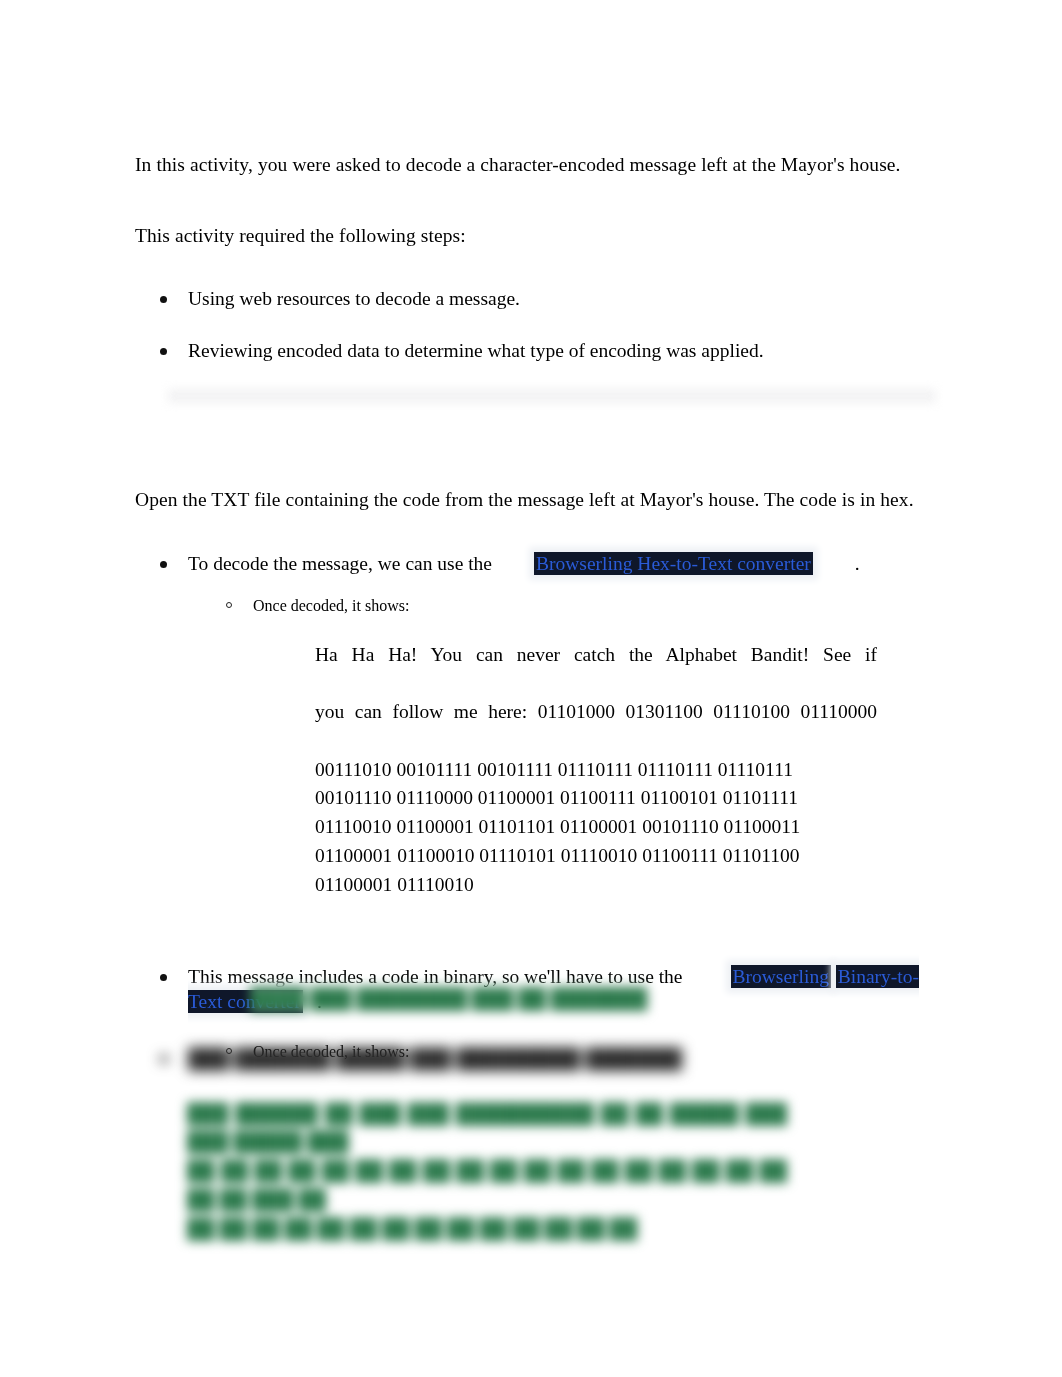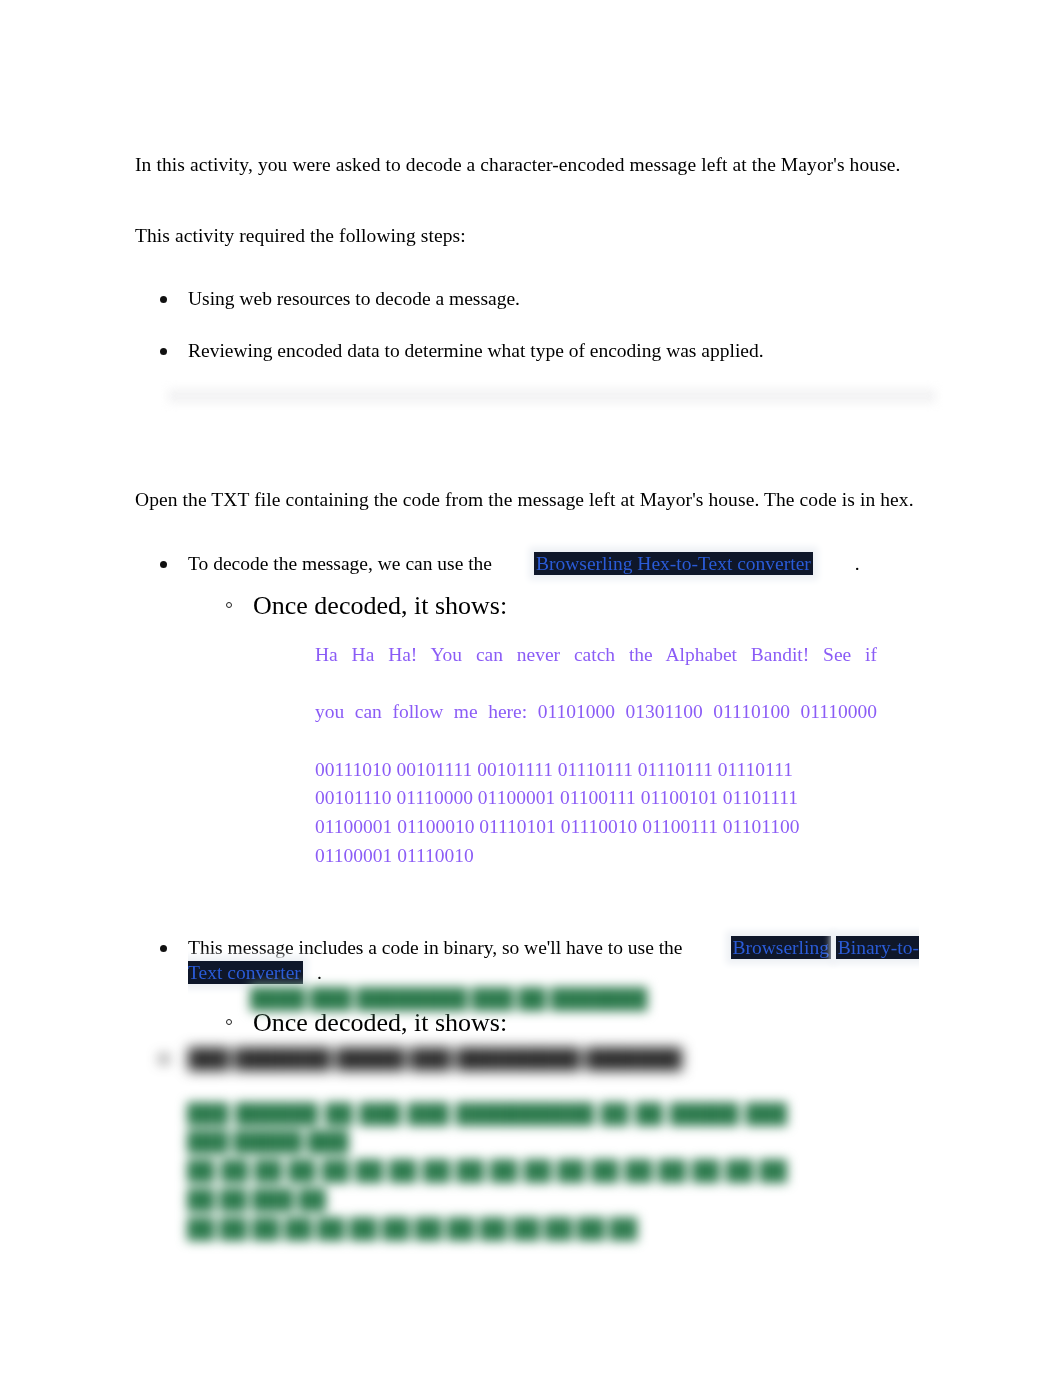--- a/index.html
+++ b/index.html
@@ -70,21 +70,21 @@
   ul.level1 > li:last-child { margin-bottom: 0; }
 
   ul.level2 {
     list-style: none;
     margin: 17px 0 0 0;
     padding: 0;
   }
   ul.level2 > li {
     position: relative;
     padding-left: 65px;
-    font-size: 26px;
+    font-size: 16px;
     line-height: 25.5px;
   }
   ul.level2 > li:before {
     content: "";
     position: absolute;
     left: 38px;
     top: 9px;
     width: 6px;
     height: 6px;
     border-radius: 50%;
@@ -120,21 +120,21 @@
     height: 14px;
     background: #f2f2f3;
     filter: blur(5px);
     opacity: 0.95;
   }
 
   
   .decoded-block {
     margin: 22px 0 0 0;
     padding-left: 127px;
-    color: #8b5cf6;
+    color: #000000;
     font-size: 19.5px;
     line-height: 28.8px;
     text-align: justify;
     width: 562px;
   }
   .decoded-block .jline {
     display: block;
     text-align: justify;
   }
   .decoded-block .jline:after {
@@ -238,20 +238,21 @@
           <li>
             <span>Once decoded, it shows:</span>
           </li>
         </ul>
 
         <div class="decoded-block">
           <span class="jline"> Ha Ha Ha! You can never catch the Alphabet Bandit! See if</span>
           <span class="jline">you can follow me here: 01101000 01301100 01110100 01110000</span>
           <span class="jline last">00111010 00101111 00101111 01110111 01110111 01110111</span>
           <span class="jline last">00101110 01110000 01100001 01100111 01100101 01101111</span>
+          <span class="jline last">01110010 01100001 01101101 01100001 00101110 01100011</span>
           <span class="jline last">01100001 01100010 01110101 01110010 01100111 01101100</span>
           <span class="jline last">01100001 01110010</span>
         </div>
       </li>
 
       <li style="margin-top:64px">
         <span>This message includes a code in binary, so we'll have to use the</span><span class="link-spacer-wide"></span><a href="#" class="hl-link">Browserling</a>
         <a href="#" class="hl-link">Binary-to-Text converter</a><span class="link-spacer" style="width:14px"></span><span class="tail-dot">.</span>
 
         <ul class="level2" style="margin-top:24px">

